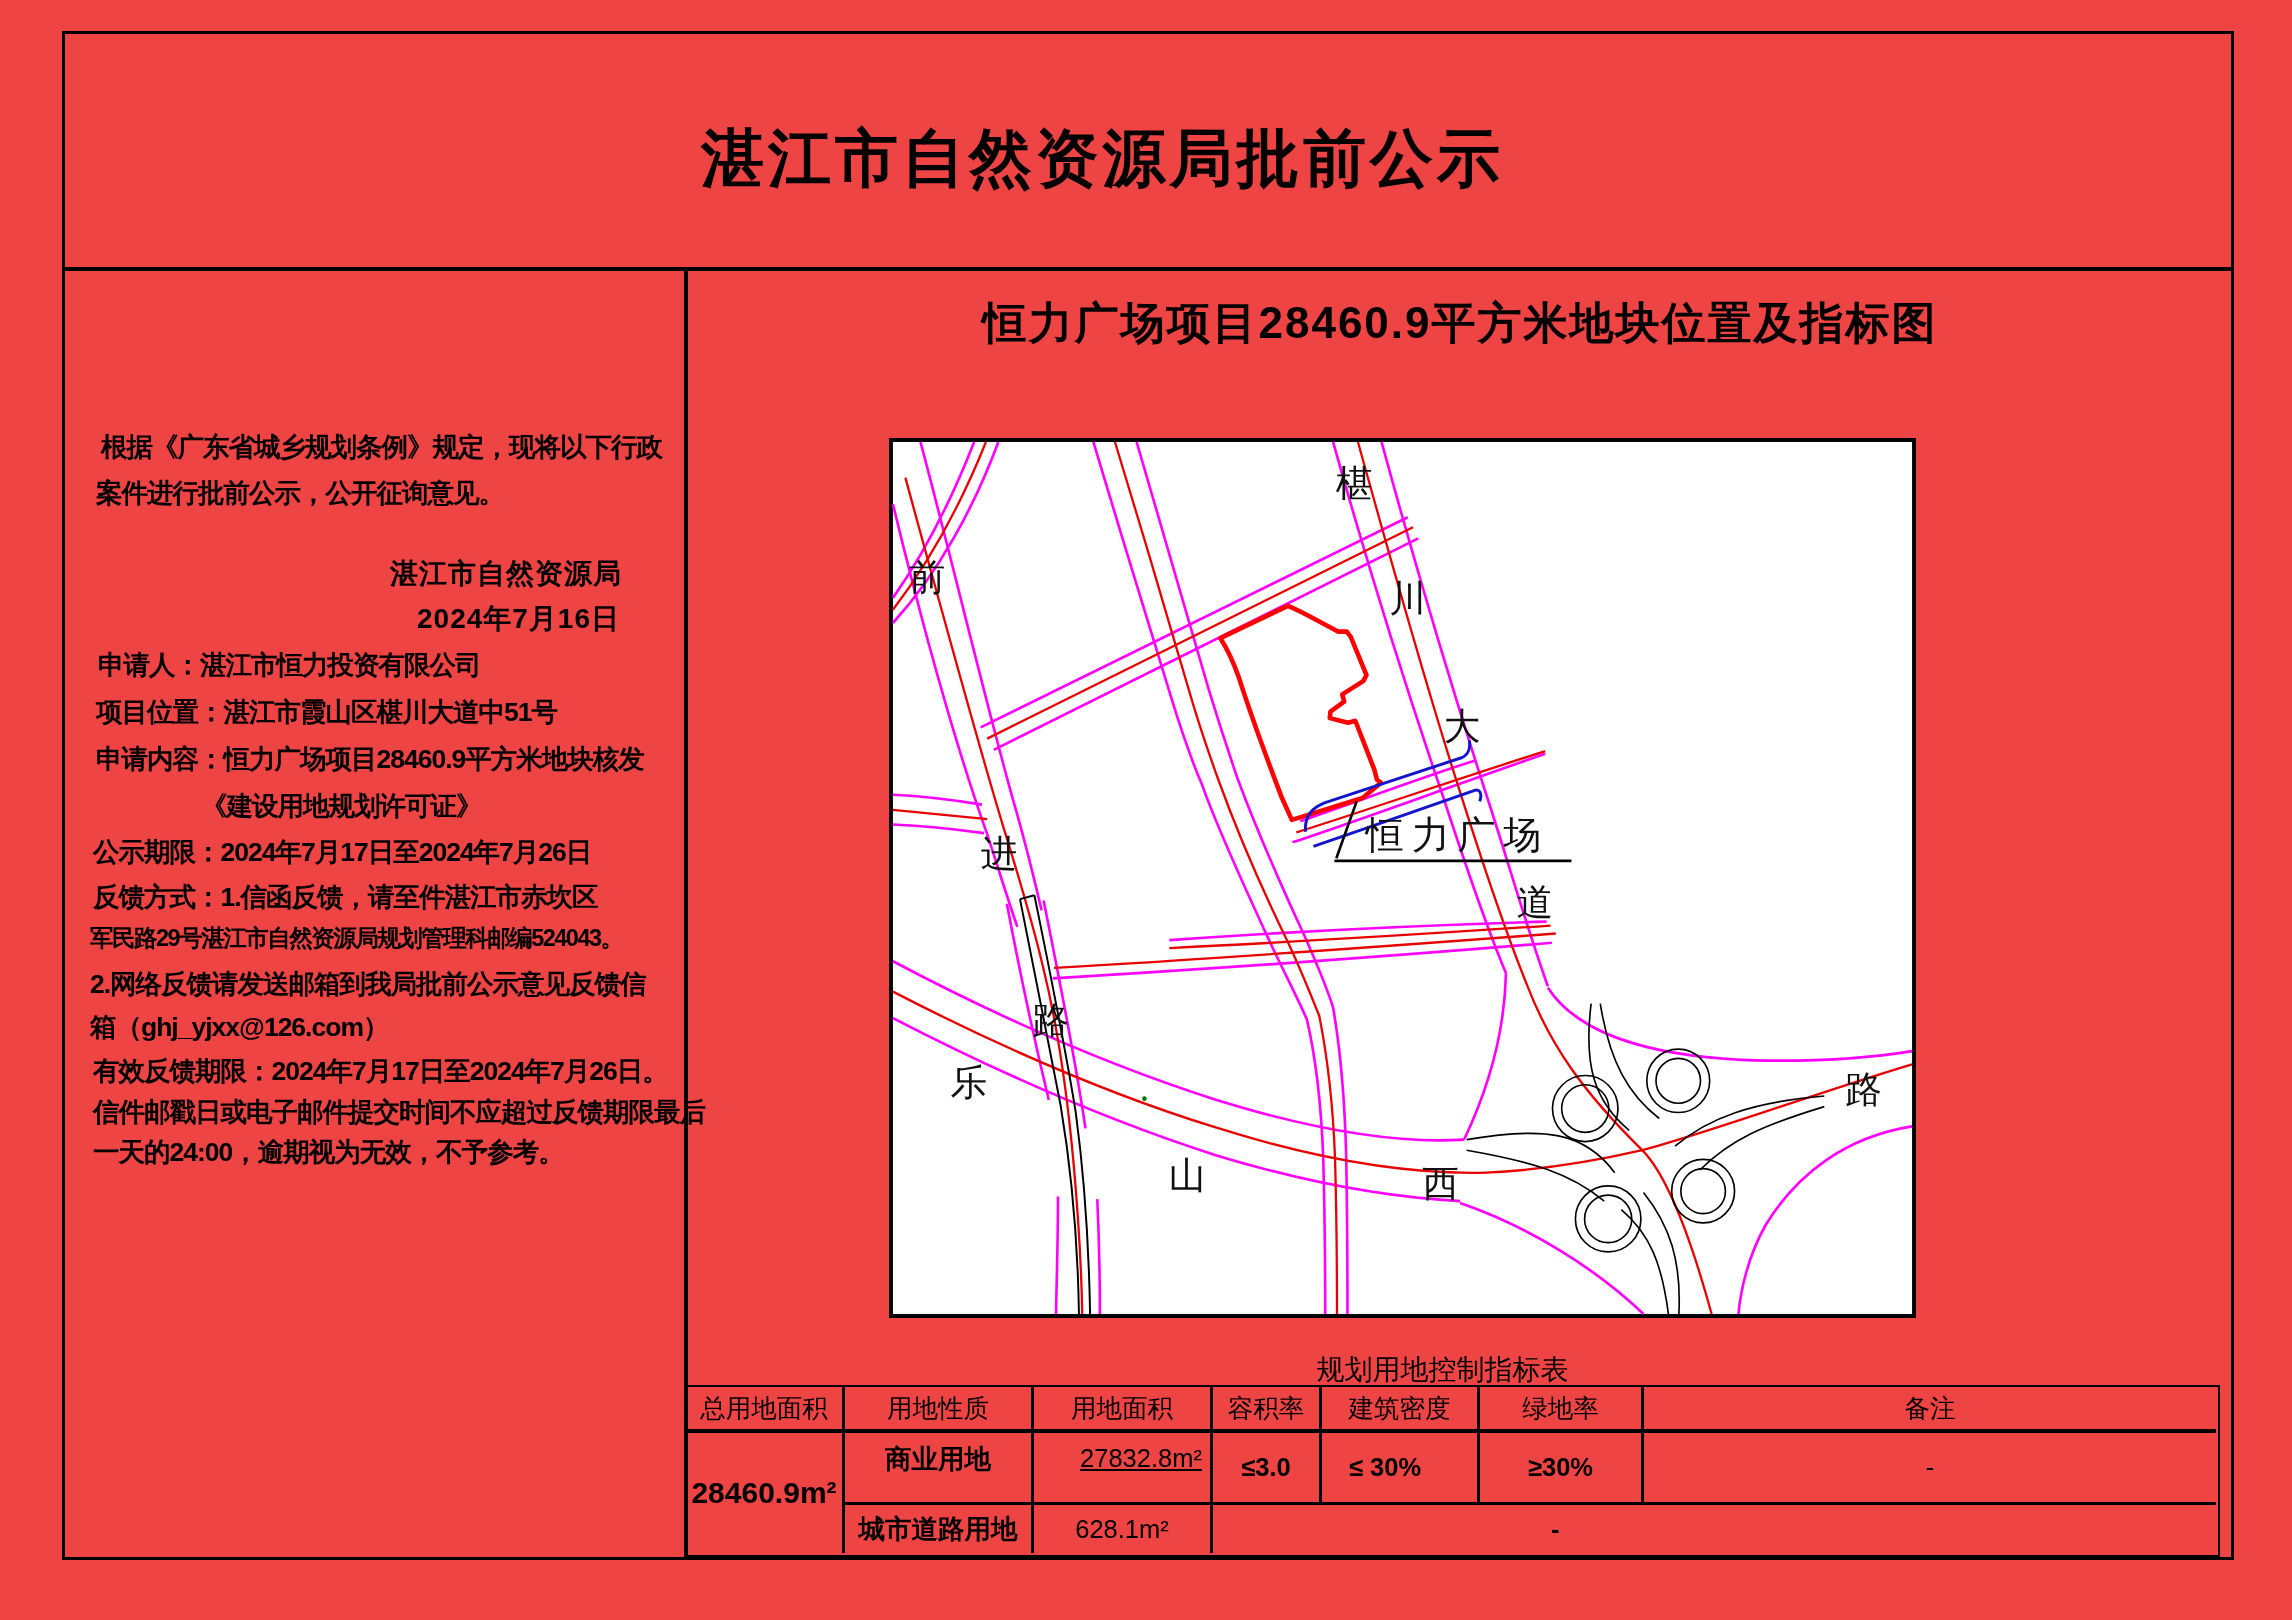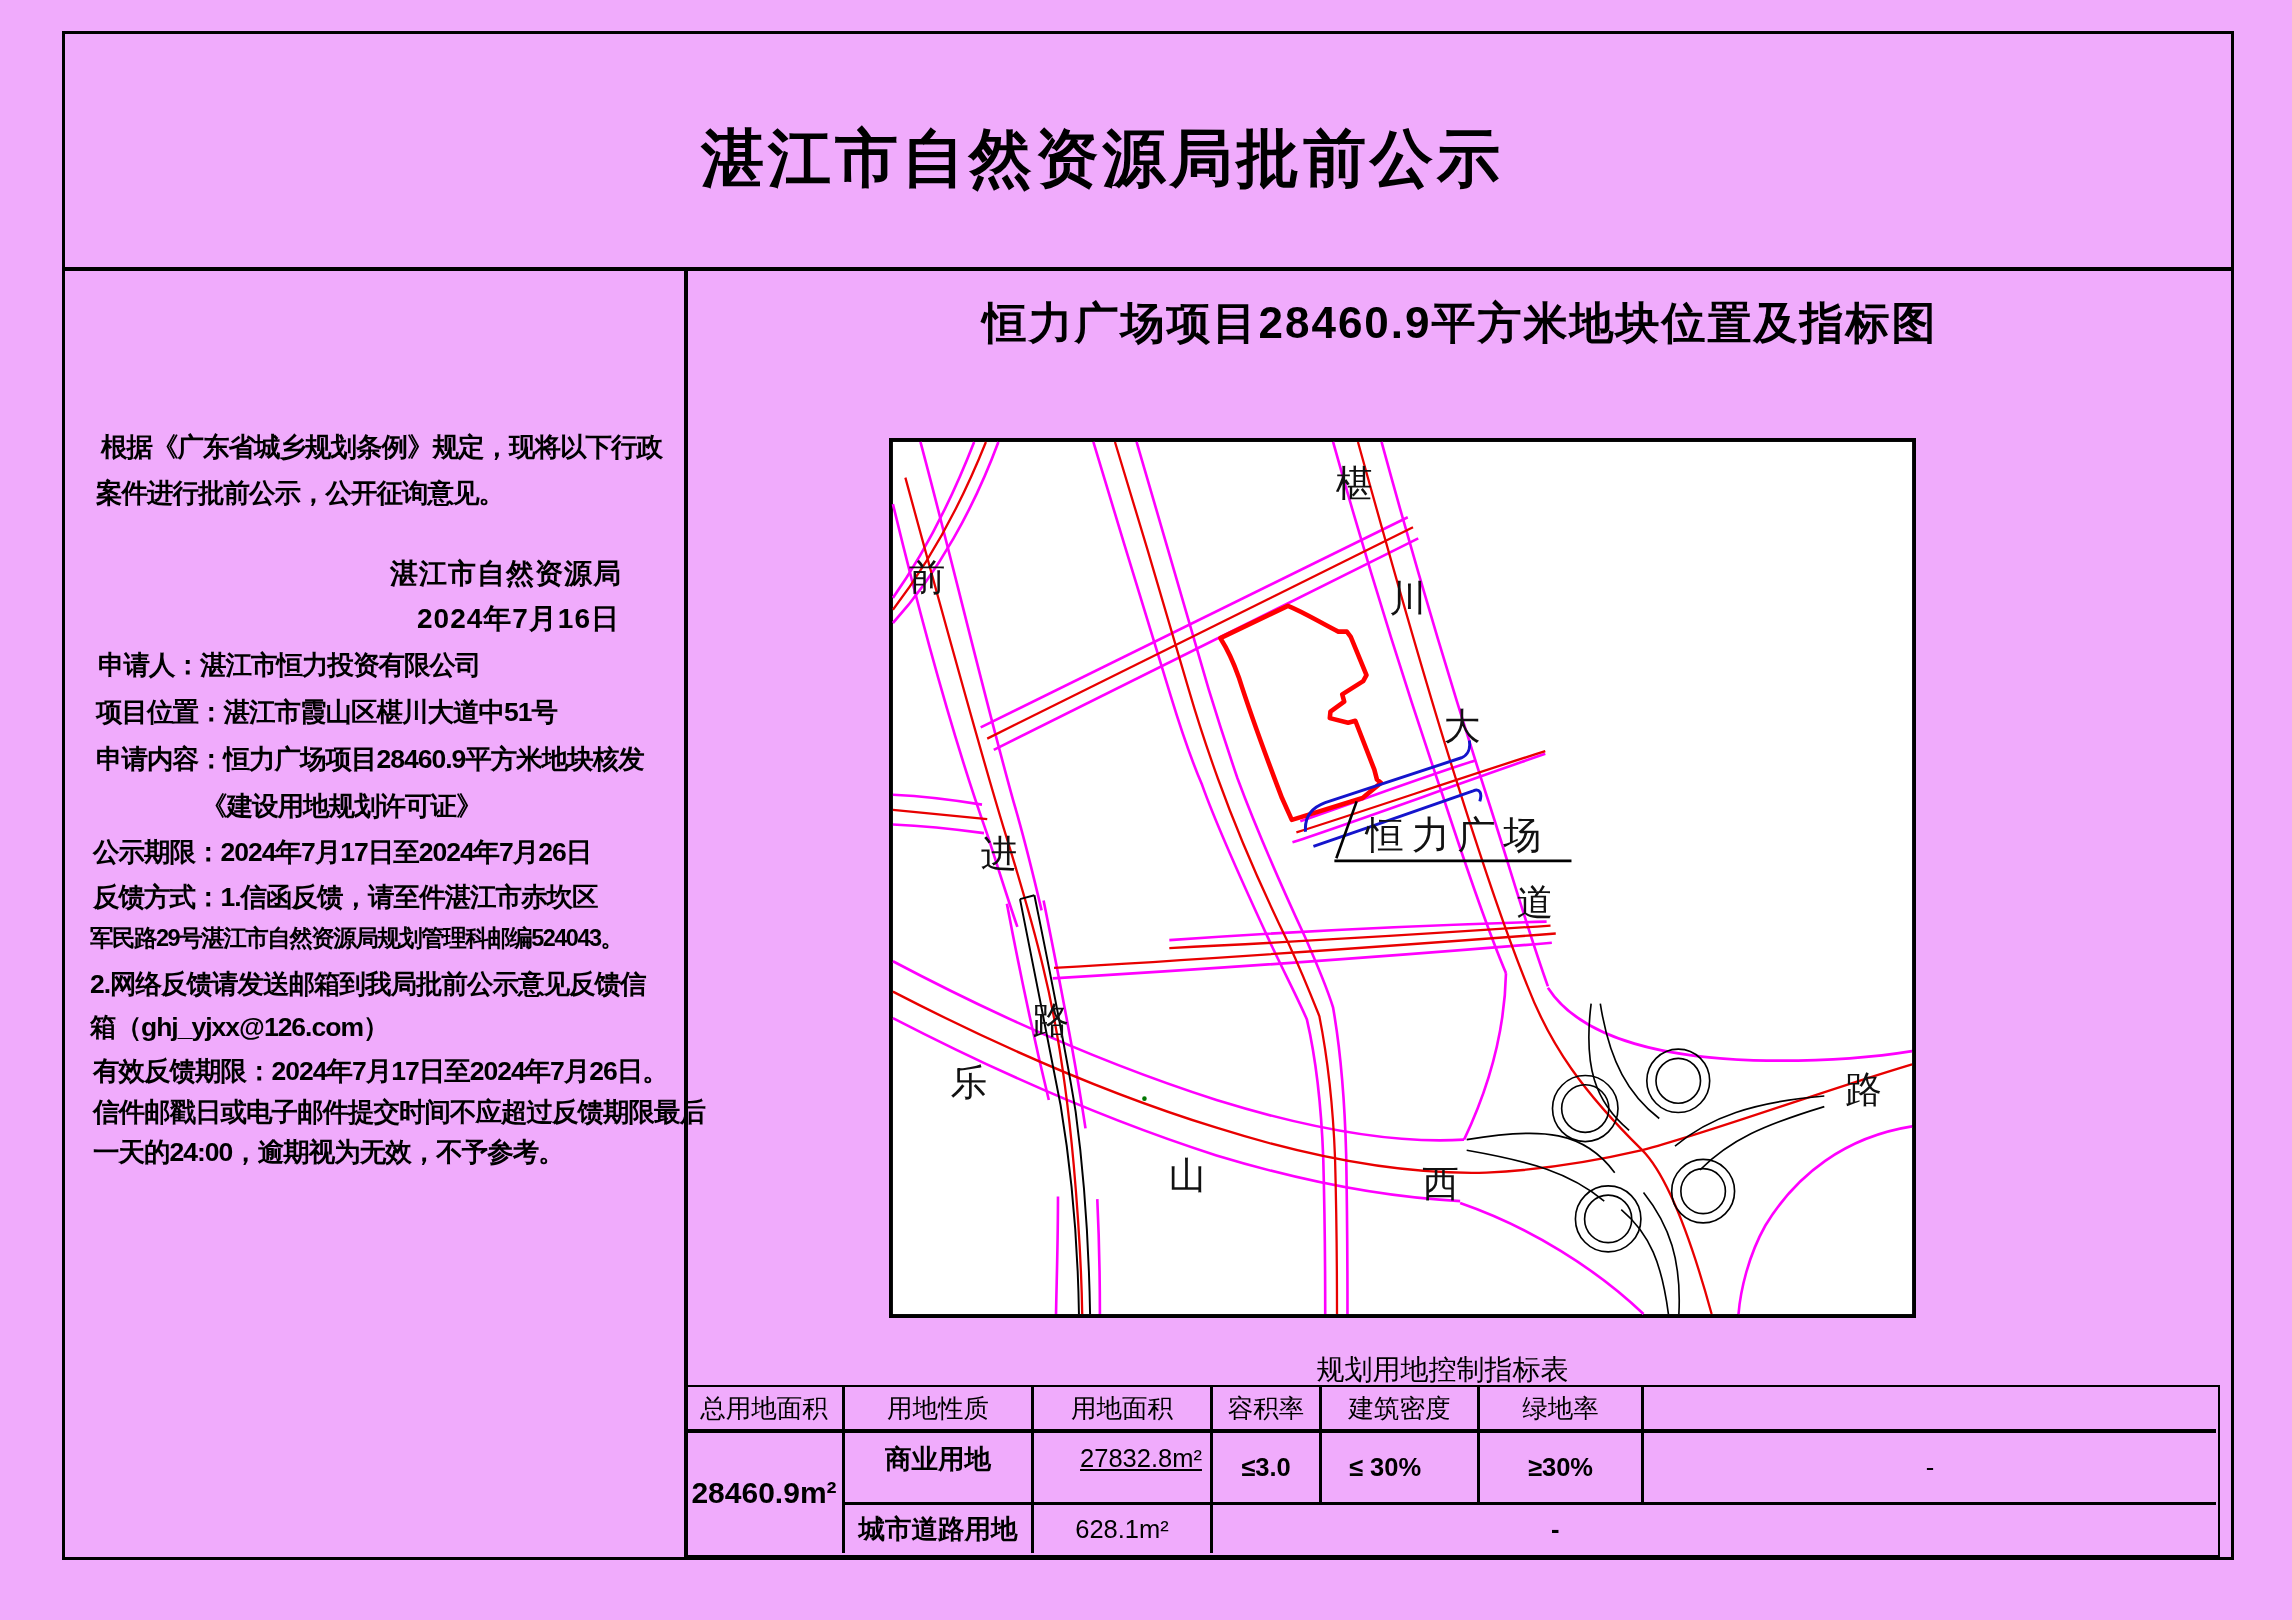--- a/index.html
+++ b/index.html
@@ -1,16 +1,16 @@
 <!DOCTYPE html>
 <html><head>
 <meta charset="utf-8">
 <style>
   html,body{margin:0;padding:0;background:#ffffff;}
-  .page{position:relative;width:2293px;height:1620px;background:#f0abfc;overflow:hidden;
+  .page{position:relative;width:2293px;height:1620px;background:#ef4444;overflow:hidden;
         font-family:"Liberation Sans","DejaVu Sans",sans-serif;color:#000;}
   .frame{position:absolute;left:62px;top:31px;width:2166px;height:1523px;border:3.9px solid #000;}
   .hdiv{position:absolute;left:62px;top:267px;width:2170px;height:3.9px;background:#000;}
   .vdiv{position:absolute;left:684px;top:267px;width:3.9px;height:1292px;background:#000;}
   .doc-title{position:absolute;left:0;top:116px;width:2205px;text-align:center;
              font-size:63px;font-weight:bold;letter-spacing:3.9px;}
   .doc-subtitle{position:absolute;left:688px;top:294px;width:1544px;text-align:center;
              font-size:44px;font-weight:bold;letter-spacing:2px;}
   .nline{position:absolute;font-size:26.5px;font-weight:bold;letter-spacing:-1px;white-space:nowrap;}
   .nline.small{font-size:23.5px;letter-spacing:-1.5px;}
@@ -172,20 +172,21 @@
     <div class="gl" style="left:633px;top:0px;width:2.9px;height:115px;"></div>
     <div class="gl" style="left:791px;top:0px;width:2.9px;height:115px;"></div>
     <div class="gl" style="left:955px;top:0px;width:2.9px;height:115px;"></div>
 
     <div class="cell hd" style="left:0;top:0;width:156px;height:42px;">总用地面积</div>
     <div class="cell hd" style="left:159px;top:0;width:186px;height:42px;">用地性质</div>
     <div class="cell hd" style="left:348px;top:0;width:176px;height:42px;">用地面积</div>
     <div class="cell hd" style="left:527px;top:0;width:106px;height:42px;">容积率</div>
     <div class="cell hd" style="left:636px;top:0;width:155px;height:42px;">建筑密度</div>
     <div class="cell hd" style="left:794px;top:0;width:161px;height:42px;">绿地率</div>
+    <div class="cell hd" style="left:958px;top:0;width:572px;height:42px;">备注</div>
 
     <div class="cell b" style="left:0;top:46px;width:156px;height:120px;font-size:30px;">28460.9m²</div>
 
     <div class="cell b" style="left:159px;top:46px;width:186px;height:51px;font-size:26.5px;">商业用地</div>
     <div class="cell" style="left:367px;top:46px;width:176px;height:50px;text-decoration:underline;">27832.8m²</div>
     <div class="cell b" style="left:527px;top:46px;width:106px;height:69px;">≤3.0</div>
     <div class="cell b" style="left:636px;top:46px;width:126px;height:69px;">≤ 30%</div>
     <div class="cell b" style="left:794px;top:46px;width:161px;height:69px;">≥30%</div>
     <div class="cell" style="left:958px;top:46px;width:572px;height:69px;">-</div>
 

